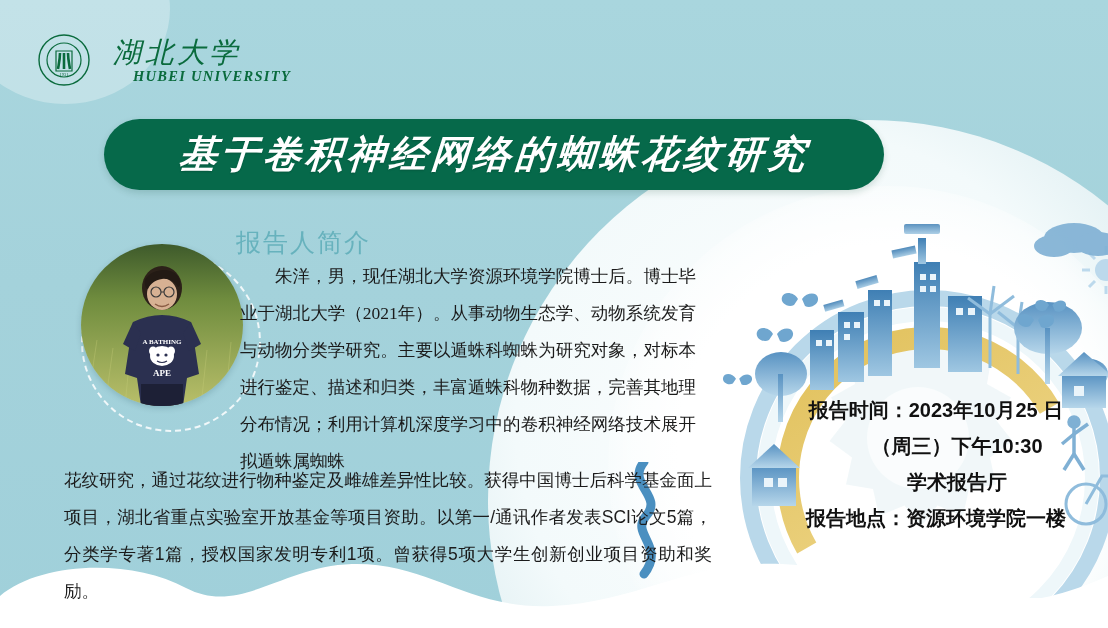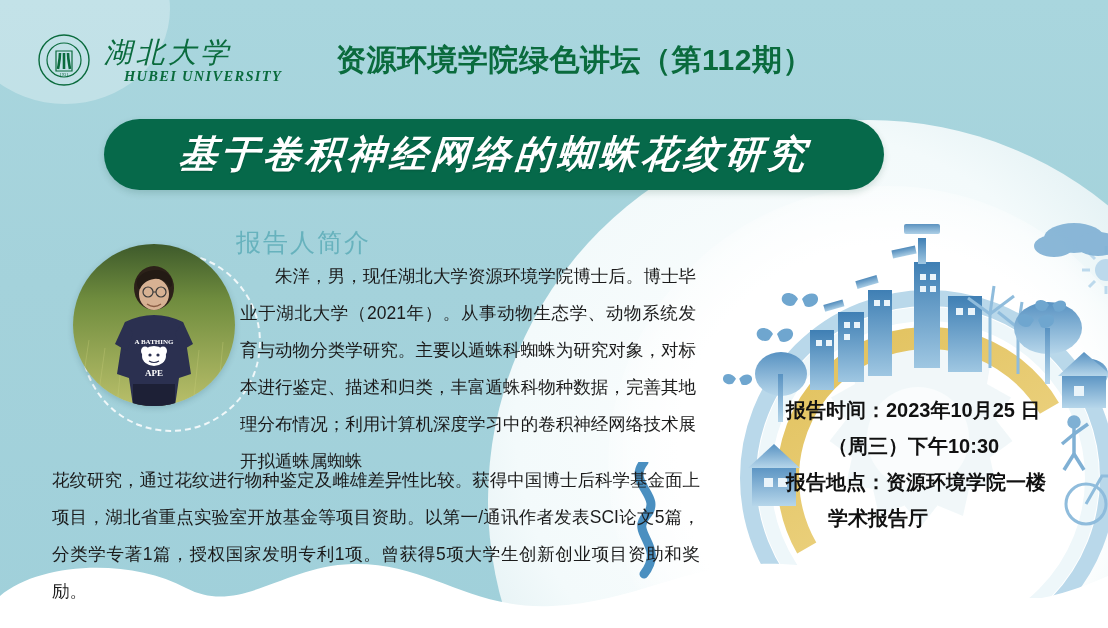--- a/index.html
+++ b/index.html
@@ -32,21 +32,21 @@
   }
   .gear{
     position:absolute;right:40px;bottom:40px;width:300px;height:300px;opacity:.55;
   }
   .bottom-waves{
     position:absolute;left:0;bottom:0;width:1108px;height:110px;
   }
 
   
   .header{
-    position:absolute;left:38px;top:34px;display:flex;align-items:center;gap:0;
+    position:absolute;left:38px;top:34px;display:flex;align-items:center;gap:9px;
   }
   .logo-seal{width:52px;height:52px;flex:0 0 auto;}
   .logo-word{margin-left:8px;display:flex;flex-direction:column;align-items:center;}
   .logo-cn{height:34px;}
   .logo-en{
     font-family:"Liberation Serif","DejaVu Serif",serif;
     font-weight:bold;font-size:14.5px;letter-spacing:1.3px;color:#0a6b3d;
     margin-top:-2px;
     font-style:italic;
   }
@@ -72,45 +72,46 @@
     white-space:nowrap;
   }
 
   
   .photo-wrap{position:absolute;left:73px;top:244px;width:182px;height:182px;}
   .photo-ring{
     position:absolute;left:8px;top:8px;width:176px;height:176px;
     border-radius:50%;border:2px dashed rgba(255,255,255,.85);
   }
   .photo{
-    position:absolute;left:0;top:0;width:162px;height:162px;border-radius:50%;
+    position:absolute;left:8px;top:0;width:162px;height:162px;border-radius:50%;
     overflow:hidden;box-shadow:0 2px 6px rgba(0,50,60,.18);
   }
 
   
   .bio-heading{
     position:absolute;left:236px;top:226px;
     font-size:25px;font-weight:normal;color:#67b2bd;letter-spacing:2px;
   }
   .bio-col{
     position:absolute;left:240px;top:258px;width:456px;
     font-size:17.5px;line-height:37px;color:#1b1b1b;
     text-align:justify;text-justify:inter-ideograph;
   }
   .bio-full{
-    position:absolute;left:52px;top:462px;width:648px;
+    position:absolute;left:64px;top:462px;width:648px;
     font-size:17.5px;line-height:37px;color:#1b1b1b;
     text-align:justify;text-justify:inter-ideograph;
   }
-  .indent{text-indent:2em;}
+  .indent{text-indent:2em;font-family:Liberation Serif, serif;}
 
   
   .info-block{
     position:absolute;left:786px;top:392px;width:300px;
     color:#111;font-size:20px;font-weight:bold;line-height:36px;
+    text-align:center;
   }
   .info-row{display:block;white-space:nowrap;}
   .info-row .lbl{}
   .info-row.cont{padding-left:42px;}
 
   
   svg{display:block;}
 </style>
 </head>
 <body>
@@ -285,21 +286,20 @@
       </svg>
     </div>
     <div class="logo-word">
       <div class="logo-cn">
         <svg viewBox="0 0 210 36" width="210" height="34">
           <text x="0" y="28" font-size="30" fill="#0a6b3d" font-style="italic" font-family="'DejaVu Serif',serif" letter-spacing="4">湖北大学</text>
         </svg>
       </div>
       <div class="logo-en">HUBEI UNIVERSITY</div>
     </div>
-    <div class="header-title">资源环境学院绿色讲坛（第112期）</div>
   </div>
 
   <div class="title-pill">
     <span class="pill-text">基于卷积神经网络的蜘蛛花纹研究</span>
   </div>
 
   <div class="photo-wrap">
     <div class="photo-ring"></div>
     <div class="photo">
       <svg viewBox="0 0 162 162" width="162" height="162">
@@ -346,17 +346,17 @@
 
   <div class="bio-heading">报告人简介</div>
 
   <div class="bio-col indent">朱洋，男，现任湖北大学资源环境学院博士后。博士毕业于湖北大学（2021年）。从事动物生态学、动物系统发育与动物分类学研究。主要以遁蛛科蜘蛛为研究对象，对标本进行鉴定、描述和归类，丰富遁蛛科物种数据，完善其地理分布情况；利用计算机深度学习中的卷积神经网络技术展开拟遁蛛属蜘蛛</div>
 
   <div class="bio-full">花纹研究，通过花纹进行物种鉴定及雌雄差异性比较。获得中国博士后科学基金面上项目，湖北省重点实验室开放基金等项目资助。以第一/通讯作者发表SCI论文5篇，分类学专著1篇，授权国家发明专利1项。曾获得5项大学生创新创业项目资助和奖励。</div>
 
   <div class="info-block">
     <span class="info-row"><span class="lbl">报告时间：</span><span>2023年10月25 日</span></span>
     <span class="info-row cont">（周三）下午10:30</span>
+    <span class="info-row cont">学术报告厅</span>
     <span class="info-row"><span class="lbl">报告地点：</span><span>资源环境学院一楼</span></span>
-    <span class="info-row cont">学术报告厅</span>
   </div>
 
 </div>
 
 </body></html>

